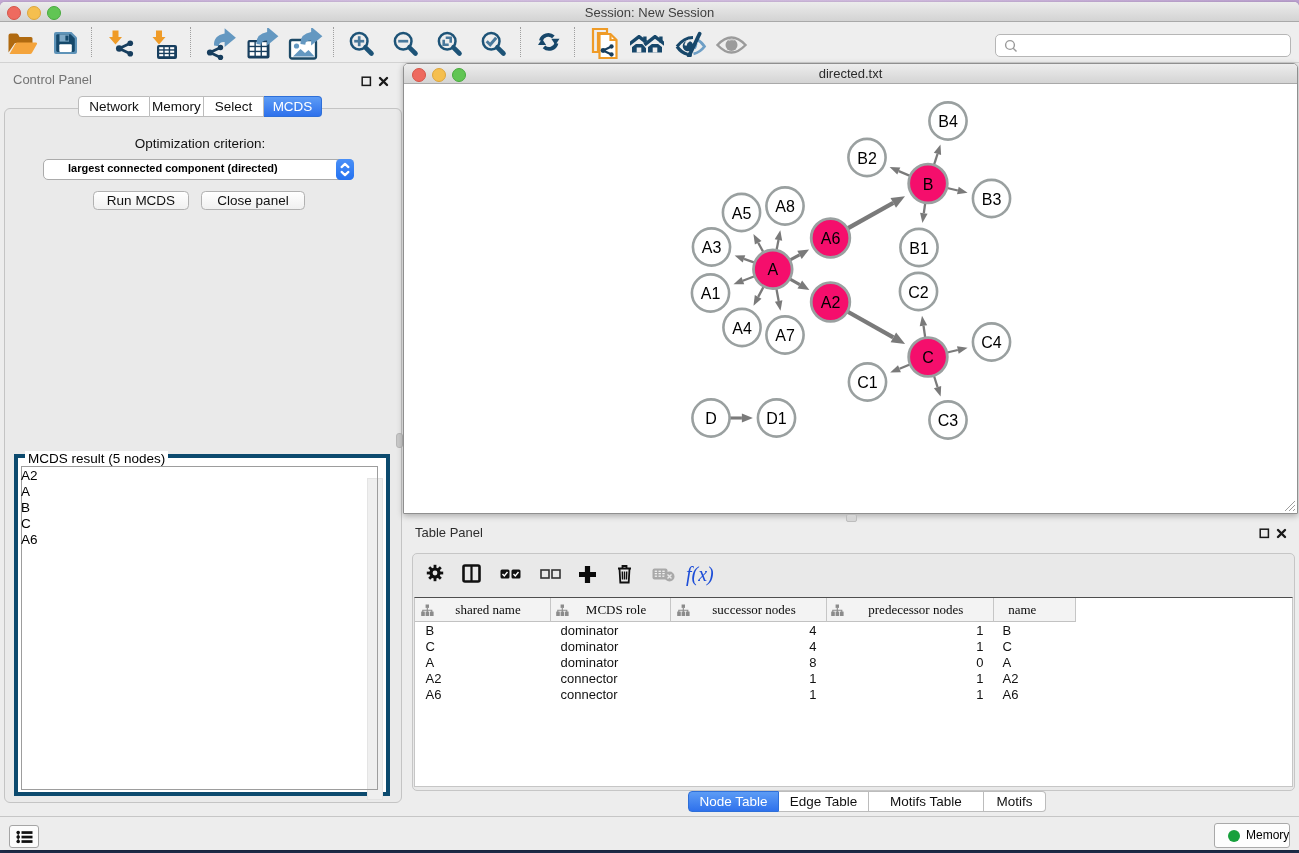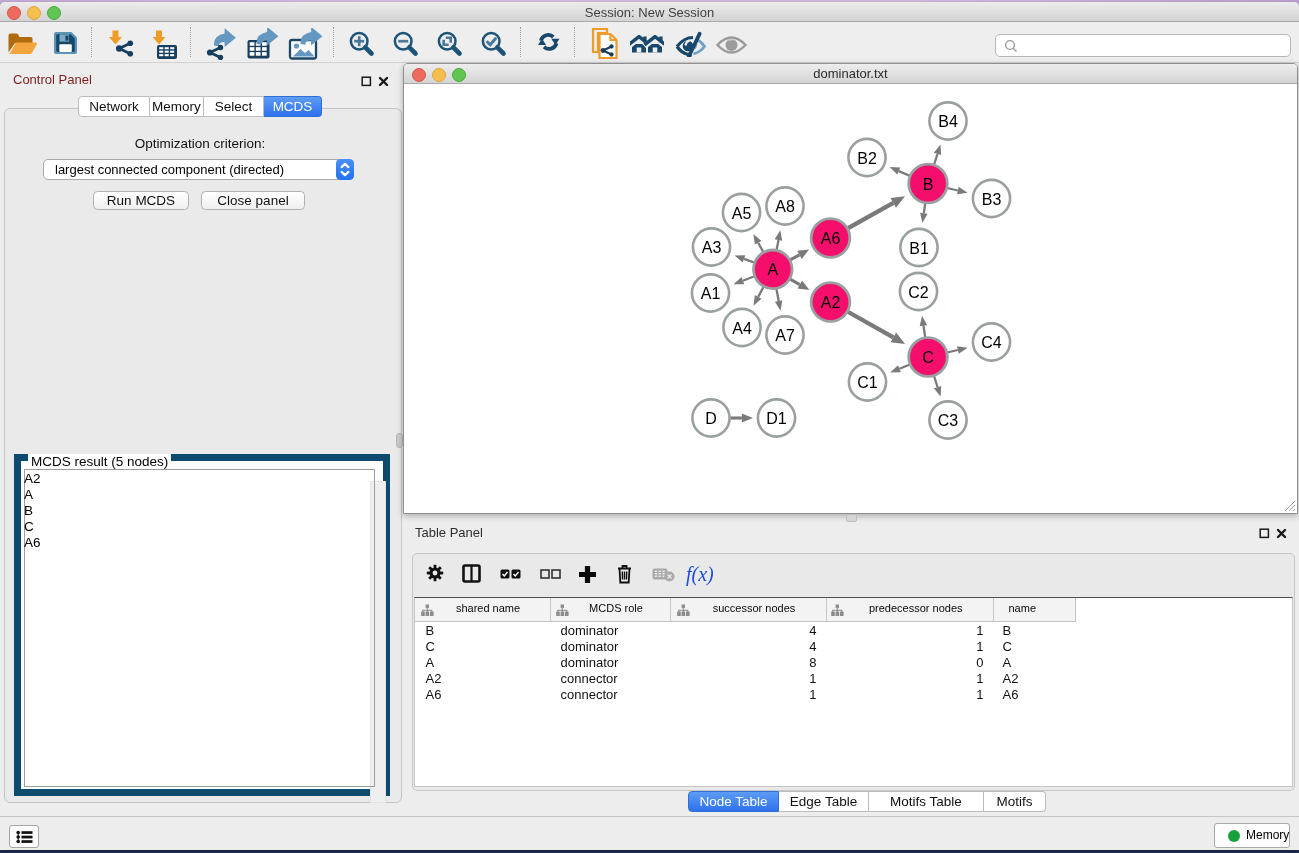--- a/index.html
+++ b/index.html
@@ -17,41 +17,41 @@
             font-size:13px;color:#404040;}
   .tl{position:absolute;top:4px;width:12px;height:12px;border-radius:50%;}
   #titlebar .r{left:7px;background:#ee6a5f;border:0.5px solid #d55549;}
   #titlebar .y{left:27px;background:#f5bf4f;border:0.5px solid #dda63c;}
   #titlebar .g{left:47px;background:#61c554;border:0.5px solid #48aa3e;}
   #toolbar{left:0;top:20px;width:1299px;height:40px;background:#eeeeee;border-bottom:1px solid #d2d2d2;}
   .tsep{position:absolute;top:5px;height:30px;width:0;border-left:1px dotted #9f9f9f;}
   #searchbox{position:absolute;left:995px;top:12px;width:294px;height:21px;background:#fff;
              border:1px solid #b6b6b6;border-radius:5px;}
   
-  #cp-title{left:13px;top:70px;font-size:13px;color:#7f1d1d;}
+  #cp-title{left:13px;top:70px;font-size:13px;color:#737373;}
   #cp-box{left:4px;top:106px;width:396px;height:693px;background:#eaeaea;
           border:1px solid #c4c4c4;border-radius:6px;}
   .tabrow{display:flex;}
   #cp-tabs{left:78px;top:94px;height:20px;}
   .tab{box-sizing:border-box;height:21px;background:#fff;border:1px solid #bcbcbc;border-left:none;
        font-size:13.5px;color:#111;text-align:center;line-height:19px;}
   .tab.first{border-left:1px solid #bcbcbc;border-radius:4px 0 0 4px;}
   .tab.last{border-radius:0 4px 4px 0;}
   .tab.sel{background:linear-gradient(#5d9cf5,#2e71ec);color:#fff;border-color:#2e6fd8;}
   #opt-label{left:4px;top:134px;width:392px;text-align:center;font-size:13.5px;color:#111;}
   #dropdown{left:43px;top:157px;width:311px;height:21px;background:#fff;border:1px solid #ababab;
             border-radius:5px;box-sizing:border-box;}
-  #dropdown .txt{position:absolute;left:11px;top:2px;font-size:13px;color:#000;}
+  #dropdown .txt{position:absolute;left:24px;top:2px;font-size:11px;color:#000;font-weight:bold;}
   #dd-step{position:absolute;right:-1px;top:-1px;width:18px;height:21px;border-radius:4.5px;
            background:linear-gradient(#4a90f7,#2471f0);}
   .btn{position:absolute;box-sizing:border-box;height:19px;background:linear-gradient(#ffffff,#f0f0f0);
        border:1px solid #b1b1b1;border-radius:4.5px;font-size:13.5px;color:#111;
        text-align:center;line-height:17px;}
   #cp-scrollthumb{left:396px;top:431px;width:5px;height:13px;background:#c9c9c9;border:1px solid #b8b8b8;border-radius:3px;}
-  #res-box{left:14px;top:452px;width:376px;height:342px;background:#fff;border:7px solid #0c4a6e;box-sizing:border-box;}
+  #res-box{left:14px;top:452px;width:376px;height:342px;background:#fff;border:4px solid #0c4a6e;box-sizing:border-box;}
   #res-group{position:absolute;left:3px;top:8px;right:8px;bottom:2px;border:1px solid #9d9d9d;}
   #res-title{position:absolute;left:7px;top:-7px;background:#fff;padding:0 3px;font-size:13.5px;color:#000;}
   #res-list{position:absolute;left:3px;top:10px;font-size:13.5px;color:#000;line-height:16px;}
   #res-sb{position:absolute;left:349px;top:20px;width:14px;height:320px;background:#efefef;border:1px solid #e4e4e4;}
   
   #netwin{left:403px;top:61px;width:895px;height:451px;background:#fff;border:1px solid #8f8f8f;
           border-radius:5px 5px 1px 1px;box-sizing:border-box;box-shadow:0 2px 6px rgba(0,0,0,.28);}
   #net-tb{position:absolute;left:0;top:0;right:0;height:19px;border-radius:4px 4px 0 0;
           background:linear-gradient(#ededed,#d4d4d4);border-bottom:1px solid #a9a9a9;}
   #net-tb .title{position:absolute;left:0;right:0;top:2px;text-align:center;font-size:13px;color:#2b2b2b;}
@@ -59,21 +59,21 @@
   #net-tb .y{left:28px;background:#f5bf4f;border:0.5px solid #dda63c;top:3.5px;}
   #net-tb .g{left:48px;background:#61c554;border:0.5px solid #48aa3e;top:3.5px;}
   
   #split-dot{left:846px;top:512px;width:9px;height:6px;background:#d6d6d6;border:1px solid #bdbdbd;border-radius:2px;}
   
   #tp-title{left:415px;top:523px;font-size:13px;color:#2e2e2e;}
   #tp-box{left:412px;top:551px;width:881px;height:236px;background:#e9e9e9;border:1px solid #c6c6c6;border-radius:5px;}
   #tbl{left:413.5px;top:594.5px;width:877px;height:188px;background:#fff;border:1px solid #c6c6c6;border-top:1.6px solid #4e4e4e;}
   .hcell{position:absolute;top:0;height:24px;background:#f3f3f3;border-right:1px solid #c6c6c6;
          border-bottom:1px solid #c2c2c2;box-sizing:border-box;}
-  .hlbl{position:absolute;top:4px;width:100%;text-align:center;font-size:11px;color:#0a0a0a;}
+  .hlbl{position:absolute;top:4px;width:100%;text-align:center;font-size:13px;color:#0a0a0a;font-family:Liberation Serif, serif;}
   .trow{position:absolute;font-size:13px;color:#111;height:16px;line-height:16px;}
   
   #bot-tabs{left:672px;top:789px;height:21px;margin-left:16px;}
   
   #statusbar{left:0;top:814px;width:1299px;height:33px;border-top:1px solid #c6c6c6;background:#ededed;}
   #listbtn{position:absolute;left:9px;top:8px;width:28px;height:21px;background:#fcfcfc;border:1px solid #a5a5a5;border-radius:3px;}
   #membtn{position:absolute;left:1214px;top:6px;width:74px;height:23px;background:#fdfdfd;border:1px solid #a9a9a9;border-radius:3px;}
   #membtn .dot{position:absolute;left:13px;top:5.5px;width:12px;height:12px;border-radius:50%;background:#17a03c;}
   #membtn .lbl{position:absolute;left:31px;top:4px;font-size:12px;color:#000;}
 </style>
@@ -256,21 +256,21 @@
     <div id="res-group"></div>
     <div id="res-title">MCDS result (5 nodes)</div>
     <div id="res-list">A2<br>A<br>B<br>C<br>A6</div>
   </div>
 
   <div id="netwin" class="abs">
     <div id="net-tb">
       <div class="tl r"></div>
         <div class="tl y"></div>
         <div class="tl g"></div>
-      <div class="title">dominator.txt</div>
+      <div class="title">directed.txt</div>
     </div>
     <svg style="position:absolute;right:1px;bottom:1px;" width="13" height="13" viewBox="0 0 13 13">
         <path d="M12 2 L2 12 M12 6 L6 12 M12 10 L10 12" stroke="#9d9d9d" stroke-width="1"></path>
       </svg>
   </div>
   <svg id="graph" width="893" height="429" viewBox="0 0 893 429" style="position:absolute;left:404.5px;top:81.5px;">
       <line x1="367.8" y1="185.3" x2="337.8" y2="196.7" stroke="#7a7a7a" stroke-width="2.3"></line>
       <polygon points="328.5,200.3 336.5,193.1 339.2,200.2" fill="#7a7a7a"></polygon>
       <line x1="367.8" y1="185.3" x2="339.0" y2="174.8" stroke="#7a7a7a" stroke-width="2.3"></line>
       <polygon points="329.6,171.4 340.3,171.3 337.7,178.4" fill="#7a7a7a"></polygon>

